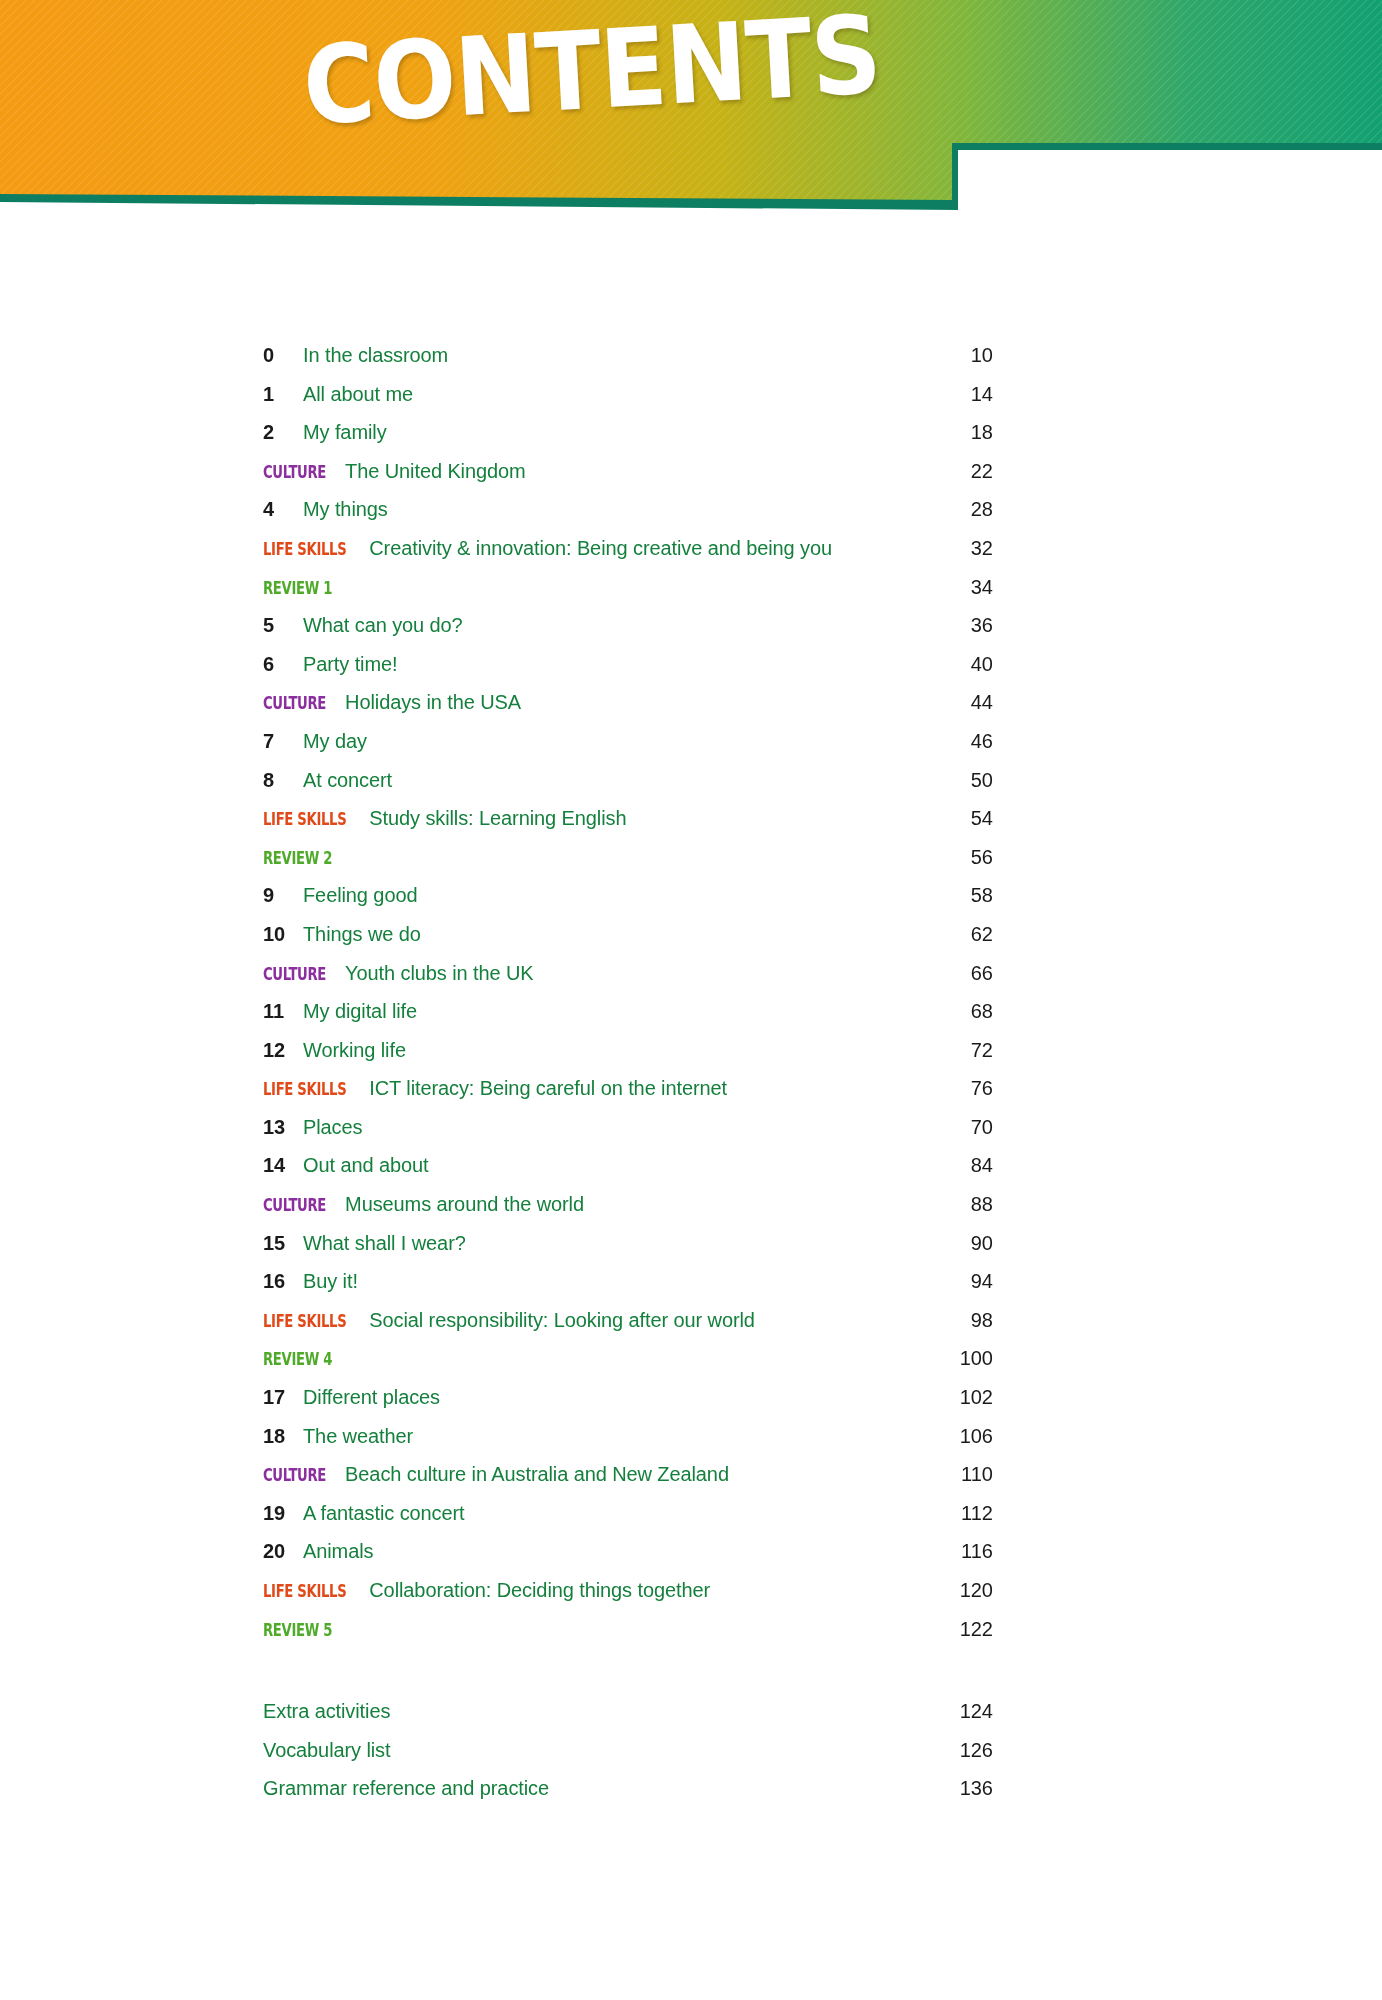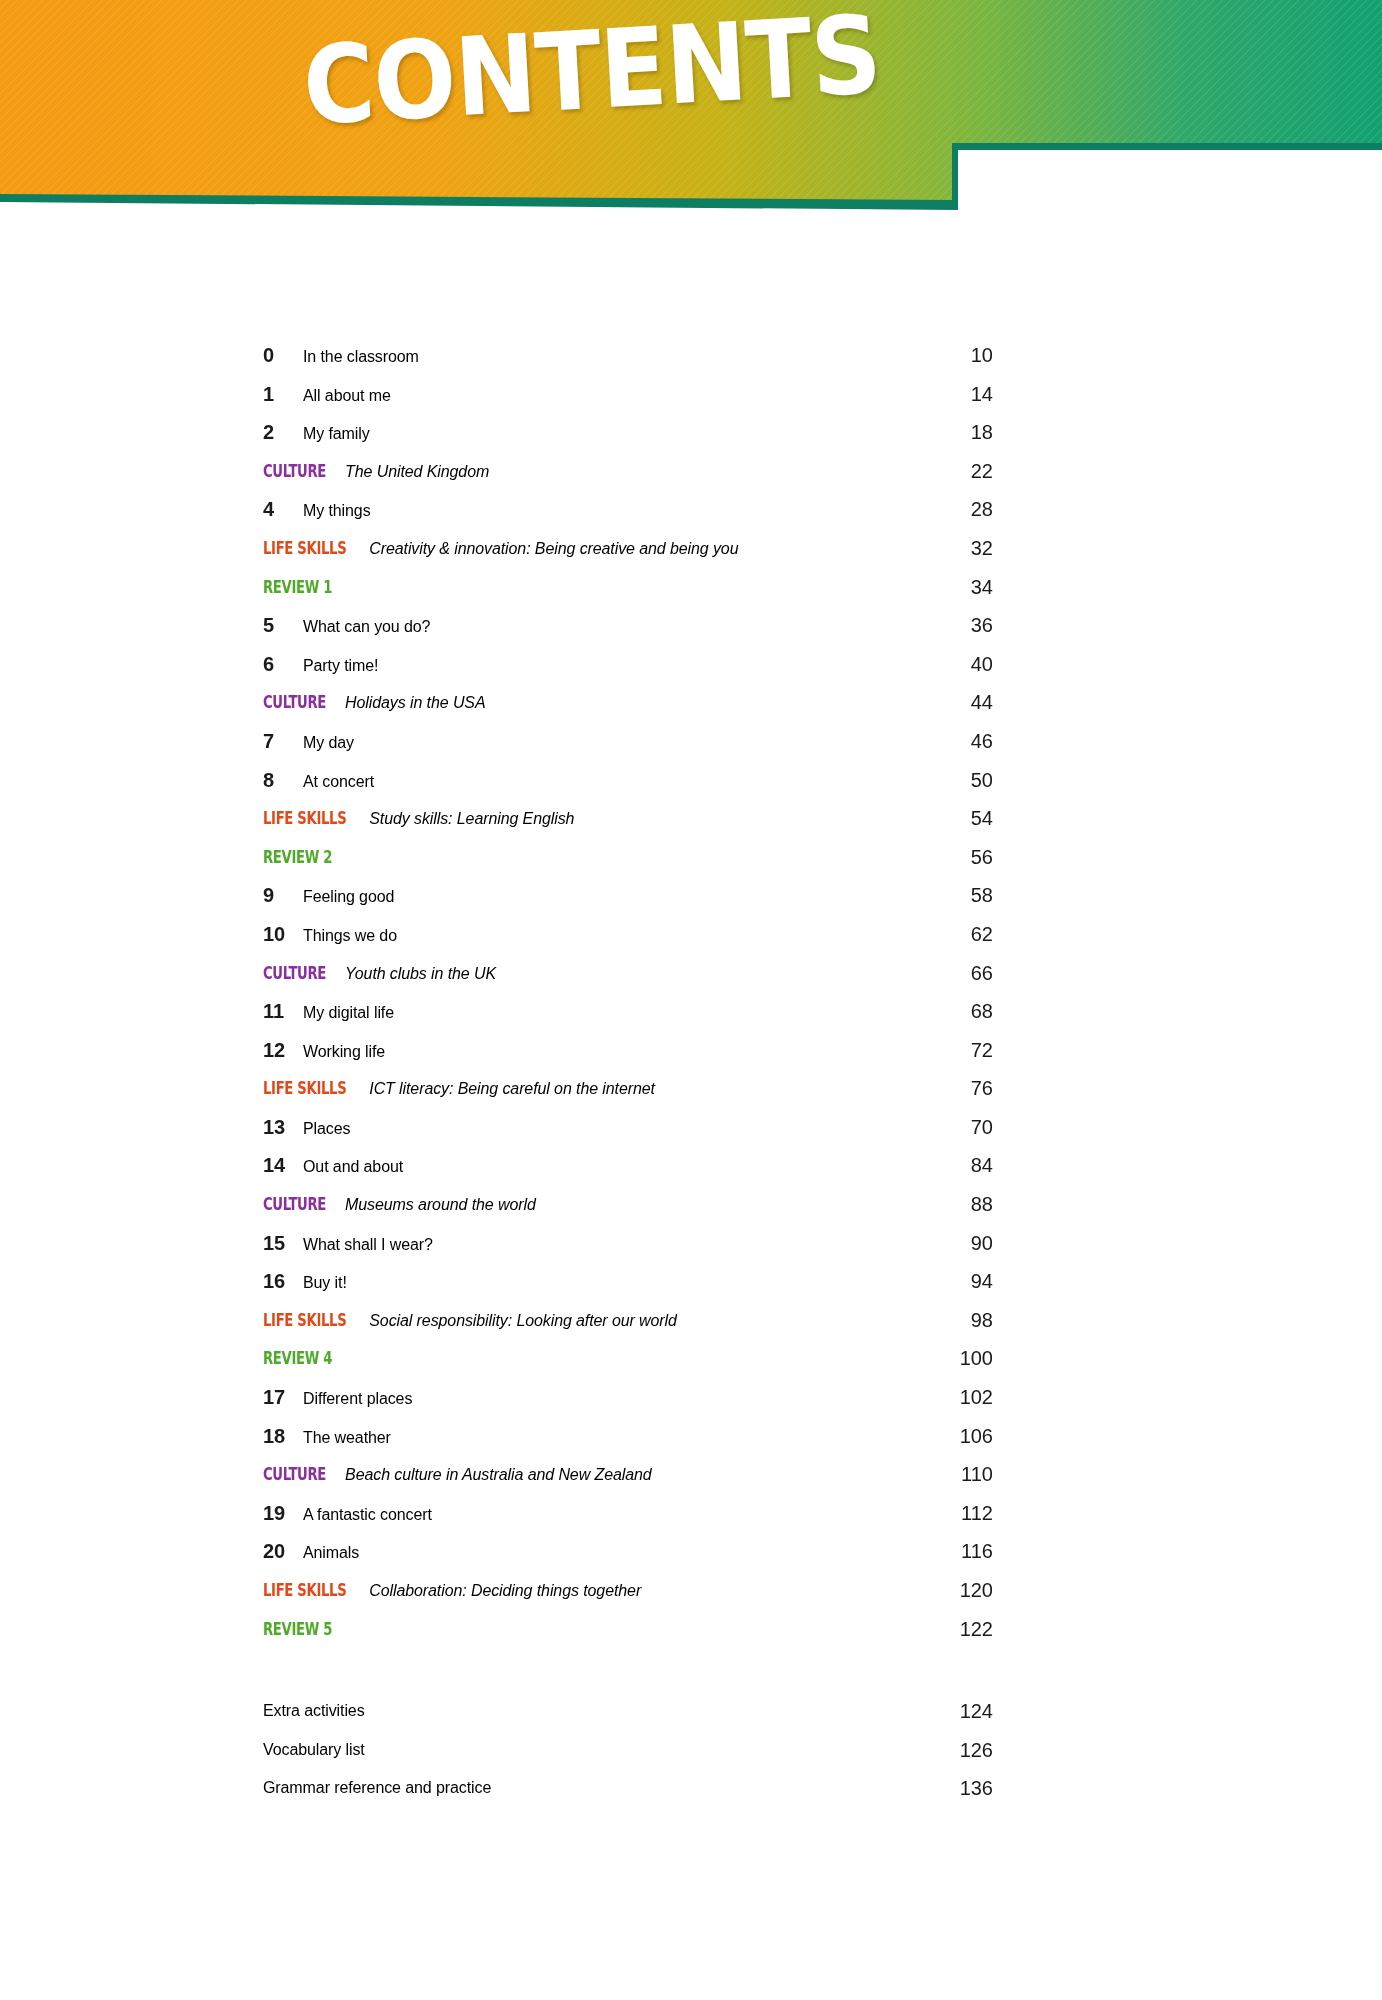--- a/index.html
+++ b/index.html
@@ -83,22 +83,22 @@
     letter-spacing: -0.4px;
     font-stretch: condensed;
     transform: scaleX(0.84);
     transform-origin: left center;
   }
   .row.culture .label { color: #8B2E9E; }
   .row.lifeskills .label { color: #E04A18; }
   .row.review .label { color: #4FAA2A; }
 
   .row .title {
-    font-size: 16px;
-    color: #000000;
+    font-size: 20px;
+    color: #15803d;
     letter-spacing: -0.1px;
   }
   .row .page {
     position: absolute;
     right: 0;
     top: 0;
     font-size: 20px;
     color: #1a1a1a;
     text-align: right;
   }
@@ -106,21 +106,21 @@
     font-weight: normal;
   }
   .row.spacer {
     height: 44px;
   }
 
   
   .row.unit .title { margin-left: 0px; }
 
   
-  .row.labelled .title { margin-left: 7px; font-style: italic; }
+  .row.labelled .title { margin-left: 7px; }
 </style>
 </head>
 <body>
 
 <div id="banner">
   <svg viewBox="0 0 1382 240" xmlns="http://www.w3.org/2000/svg">
     <defs>
       <linearGradient id="bannerGrad" x1="0" y1="0" x2="1" y2="0">
         <stop offset="0%" stop-color="#F59A13"></stop>
         <stop offset="32%" stop-color="#EFA211"></stop>

